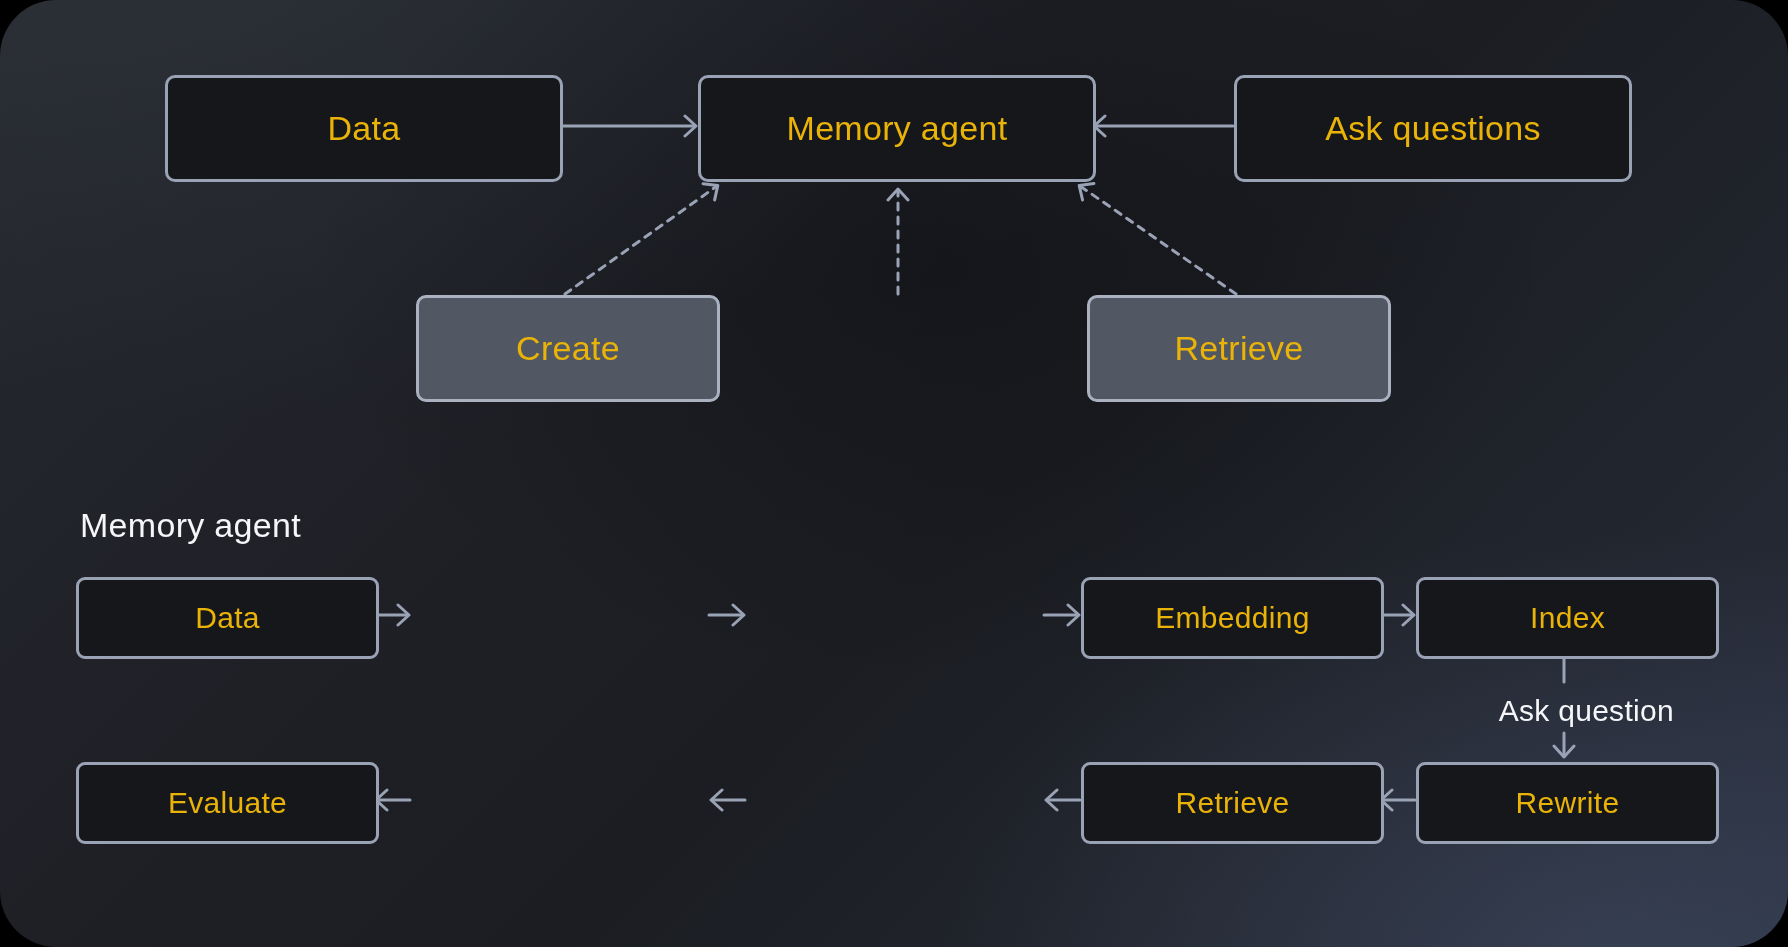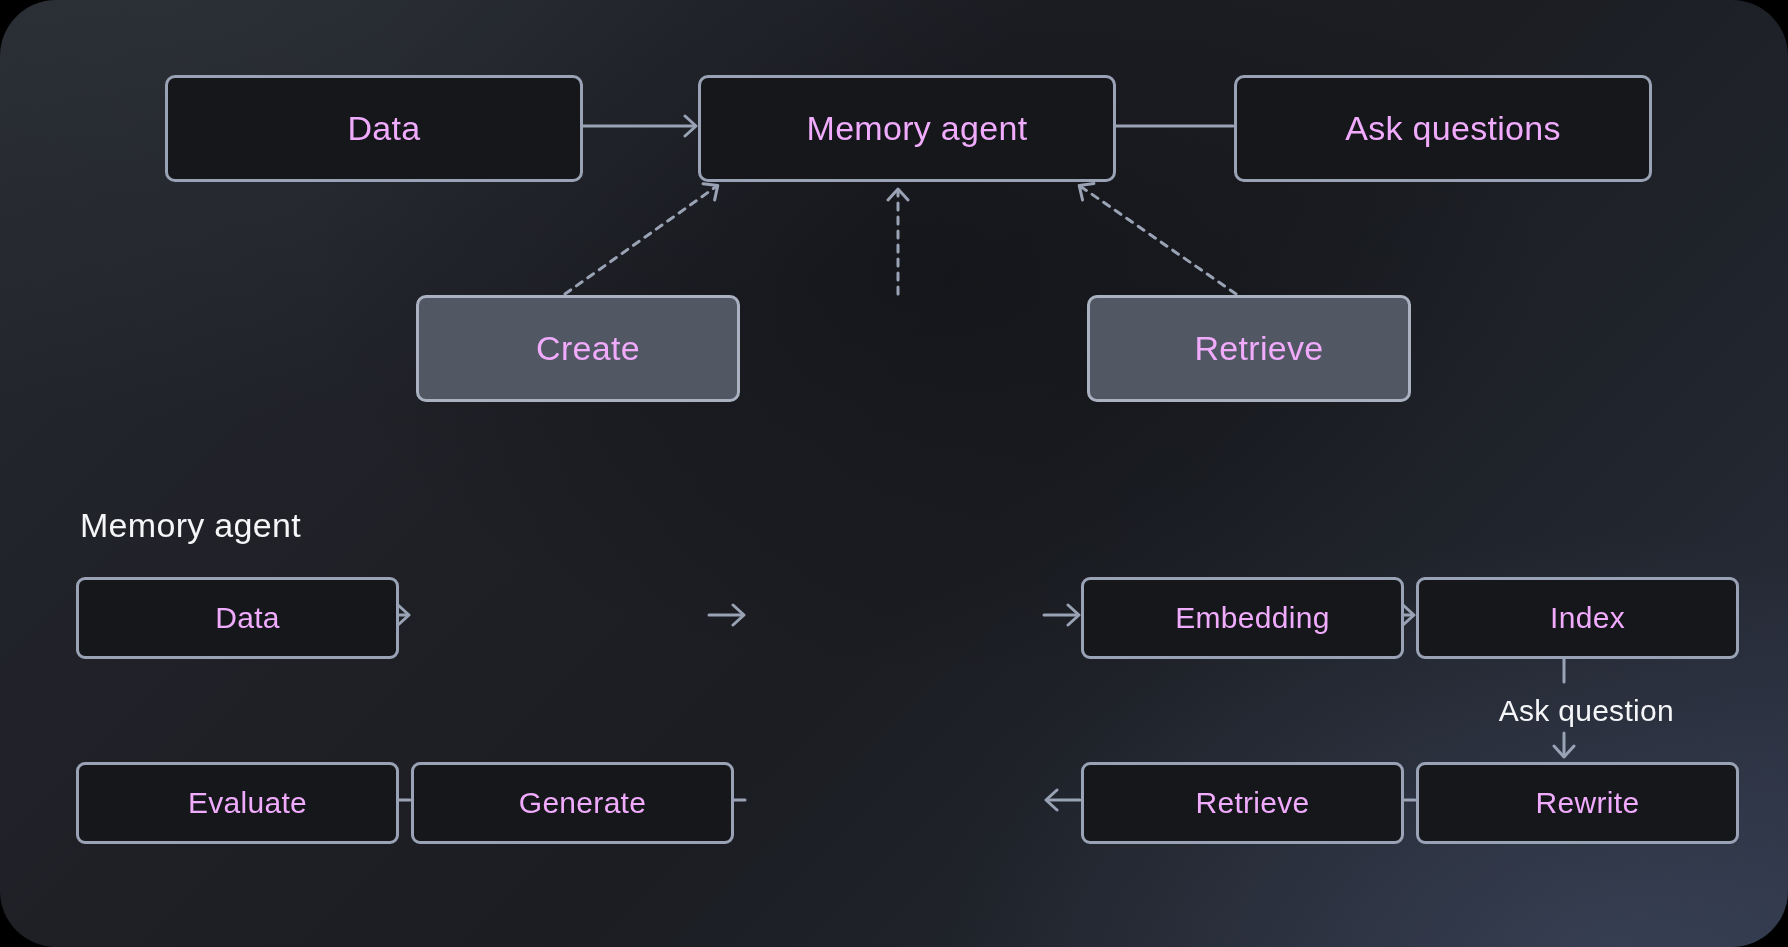--- a/index.html
+++ b/index.html
@@ -8,21 +8,21 @@
     position:relative;width:1788px;height:947px;border-radius:56px;overflow:hidden;
     background:
       radial-gradient(1100px 700px at 90% 102%, rgba(66,77,101,0.55), rgba(66,77,101,0) 62%),
       radial-gradient(1500px 900px at 12% -8%, rgba(62,67,79,0.30), rgba(62,67,79,0) 55%),
       radial-gradient(900px 600px at 52% 28%, rgba(6,7,9,0.35), rgba(6,7,9,0) 70%),
       linear-gradient(135deg,#26292f 0%,#1e2026 35%,#1b1d22 55%,#22262f 80%,#2a3040 100%);
   }
   .node{
     position:absolute;display:flex;align-items:center;justify-content:center;
     background:#16171b;border:3px solid #9aa3b5;border-radius:10px;
-    color:#f0abfc;font-size:34px;letter-spacing:.3px;white-space:nowrap;padding-left:20px;
+    color:#eab308;font-size:34px;letter-spacing:.3px;white-space:nowrap;
   }
   .node.gray{background:#525863;border-color:#aab2c2;}
   .node.small{font-size:30px;border-radius:9px;}
   .free-label{
     position:absolute;color:#f5f6f8;letter-spacing:.3px;white-space:nowrap;
   }
   .section-label{left:80px;top:506px;font-size:34px;}
   .conn-label{left:1454px;top:694px;width:220px;text-align:right;font-size:30px;}
   svg.edges{position:absolute;left:0;top:0;pointer-events:none;}
 </style>
@@ -73,17 +73,16 @@
 
   <div class="free-label section-label">Memory agent</div>
 
   <div class="node small" style="left:76px;top:577px;width:297px;height:76px">Data</div>
   <div class="node small" style="left:1081px;top:577px;width:297px;height:76px">Embedding</div>
   <div class="node small" style="left:1416px;top:577px;width:297px;height:76px">Index</div>
 
   <div class="free-label conn-label">Ask question</div>
 
   <div class="node small" style="left:76px;top:762px;width:297px;height:76px">Evaluate</div>
-  <div class="node small" style="left:411px;top:762px;width:297px;height:76px">Generate</div>
   <div class="node small" style="left:1081px;top:762px;width:297px;height:76px">Retrieve</div>
   <div class="node small" style="left:1416px;top:762px;width:297px;height:76px">Rewrite</div>
 
 </div>
 
 </body></html>

